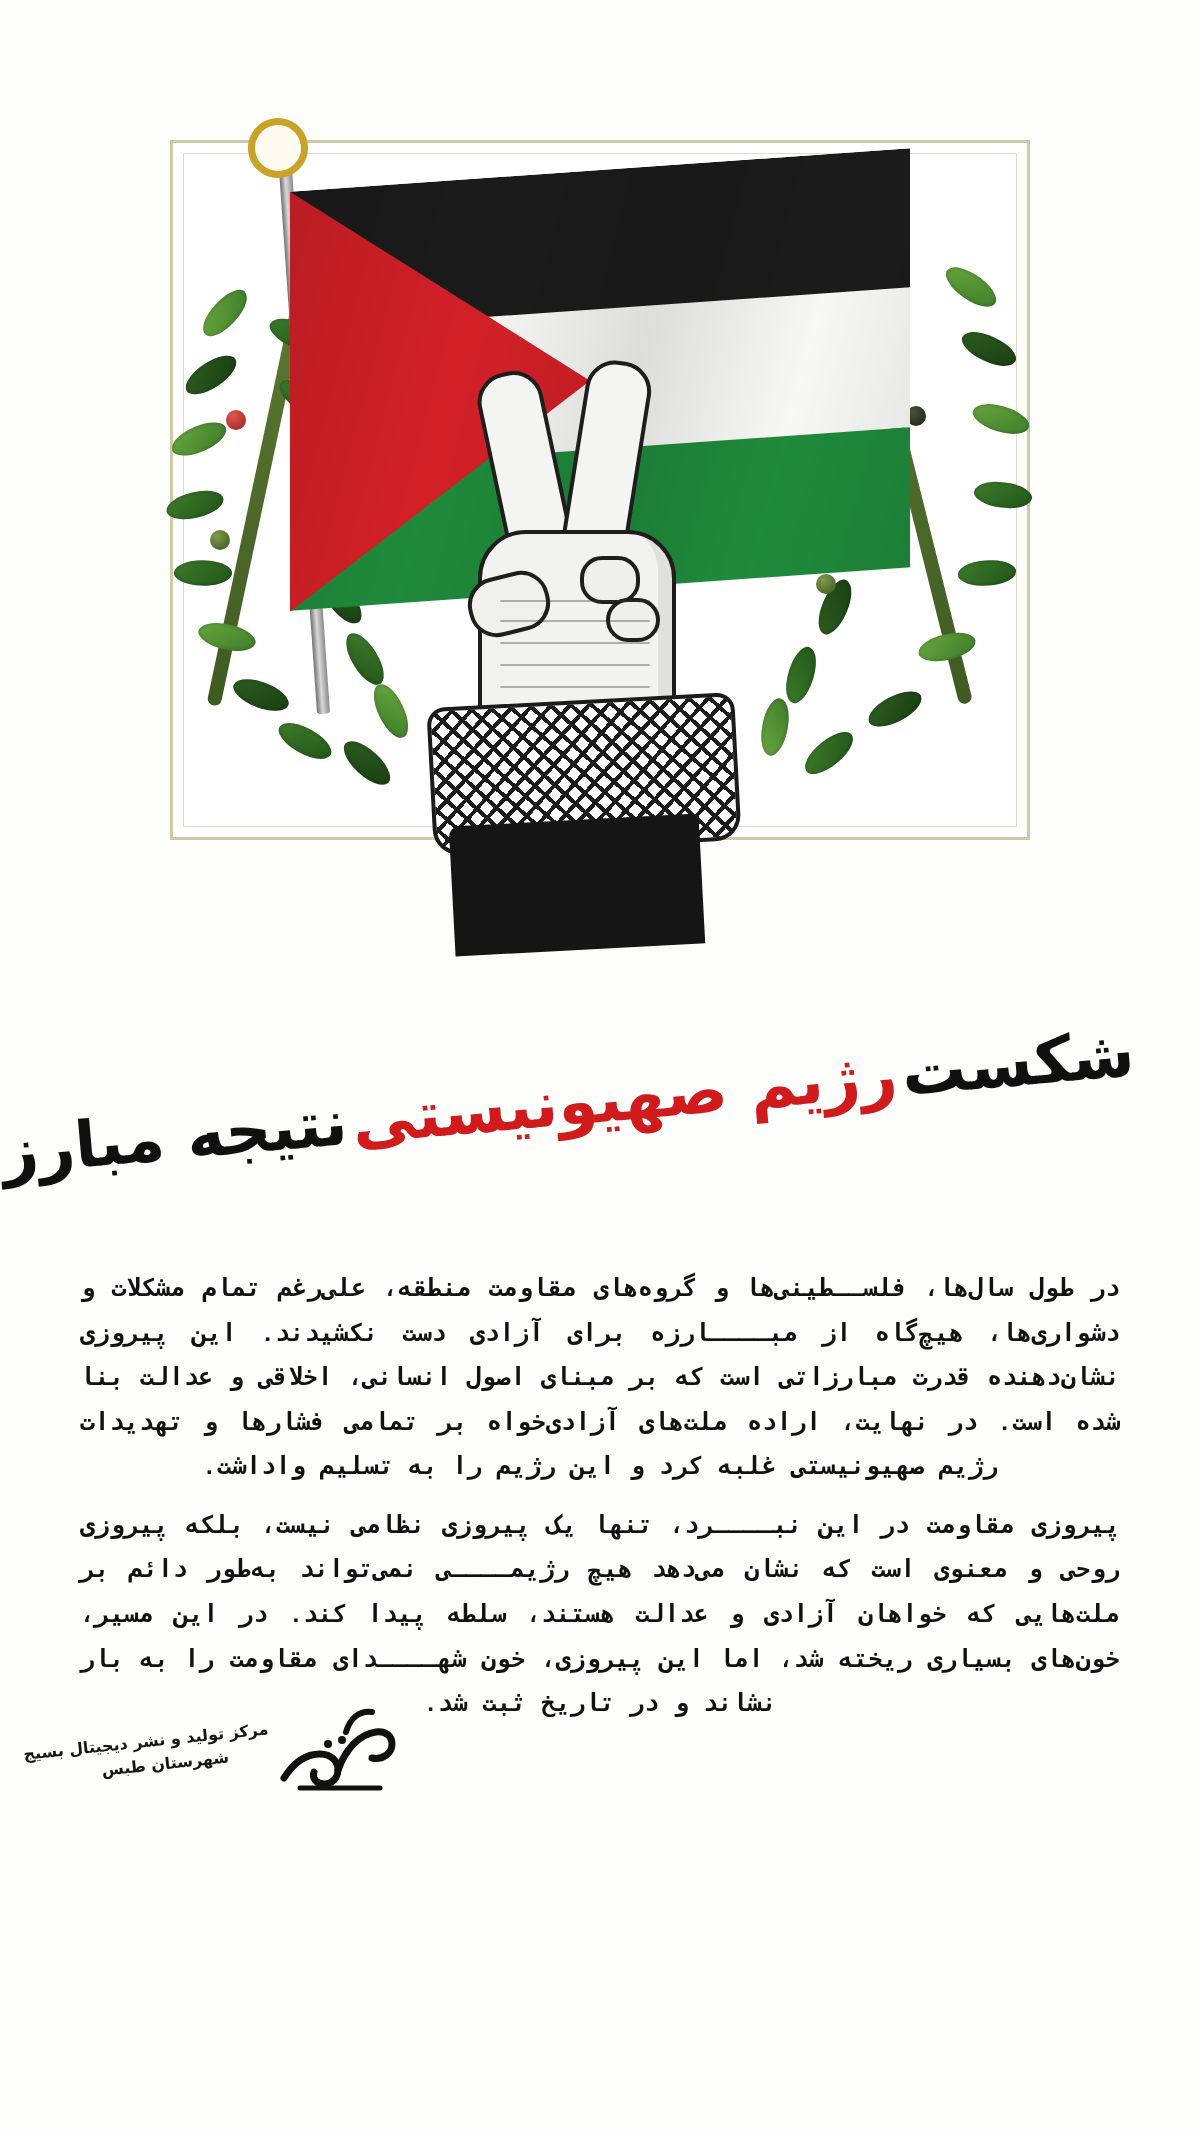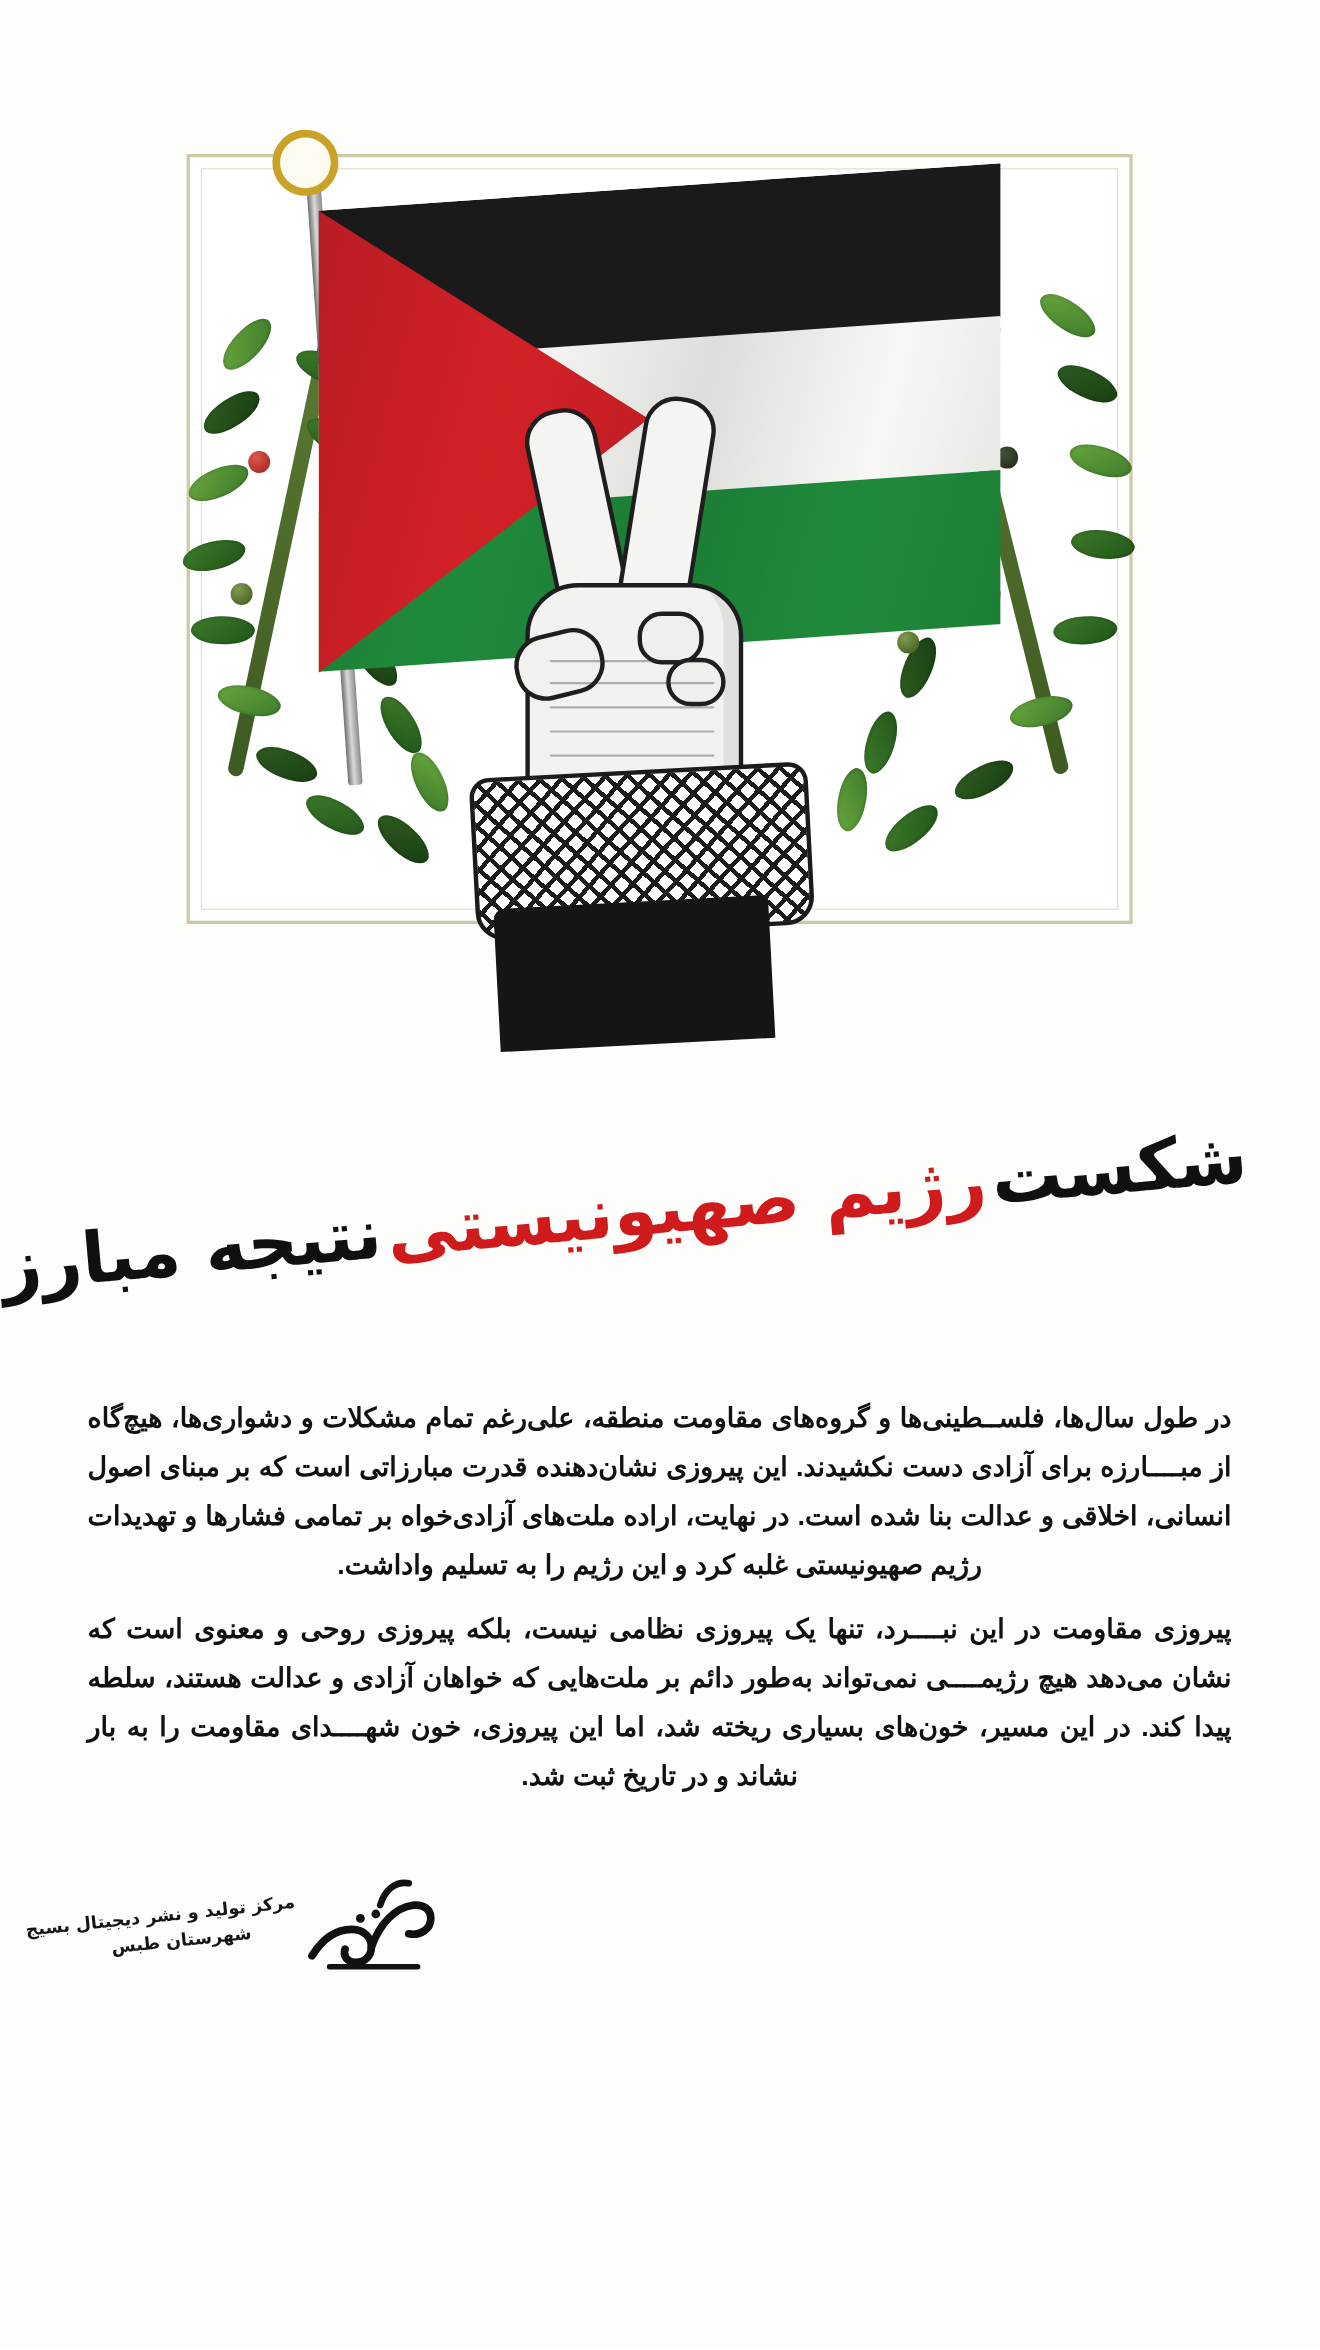--- a/index.html
+++ b/index.html
@@ -268,21 +268,21 @@
   
   .body-text {
     position: absolute;
     left: 80px;
     top: 1268px;
     width: 1040px;
     direction: rtl;
     text-align: justify;
     text-align-last: center;
     color: #111111;
-    font-family: Liberation Sans, sans-serif;
+    font-family: Liberation Mono, monospace;
   }
   .body-text p {
     margin: 0 0 14px 0;
     font-size: 24.5px;
     line-height: 1.82;
     font-weight: 700;
   }
 
   
   .logo-block {

